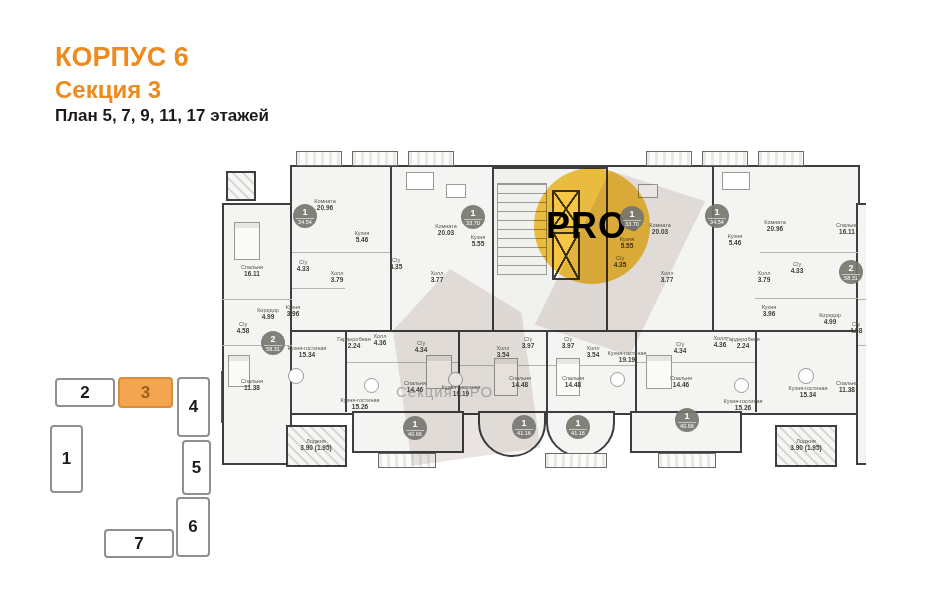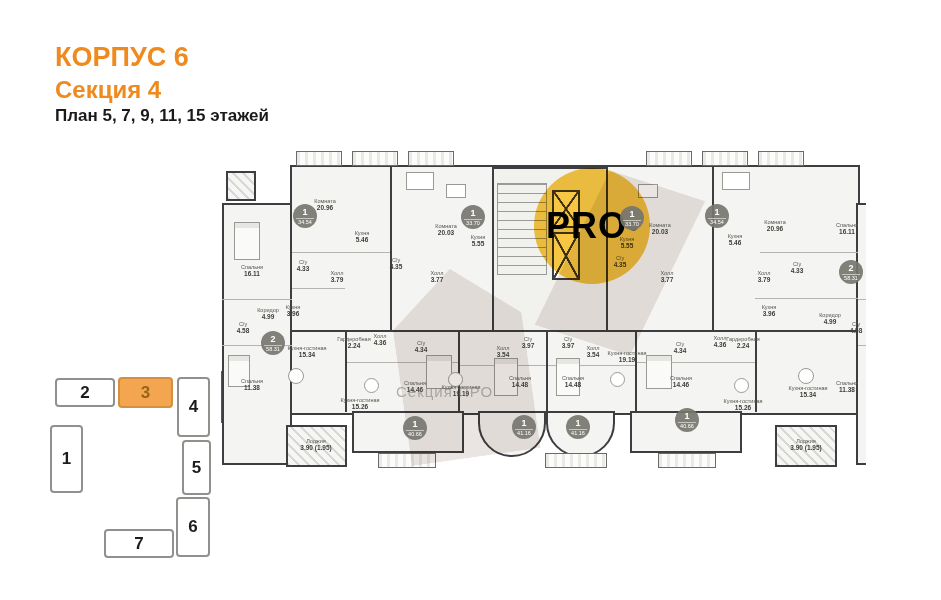--- a/index.html
+++ b/index.html
@@ -61,22 +61,22 @@
   .pro .dot{display:inline-block;width:9px;height:9px;border-radius:50%;background:#75756d;margin-left:2px;}
   .wmtext{position:absolute;left:396px;top:383px;font-size:15px;color:#6e6e6e;opacity:0.5;
     z-index:6;letter-spacing:1px;white-space:nowrap;}
 </style>
 </head>
 <body>
 
 <div id="stage">
 
   <div class="t-building">КОРПУС 6</div>
-  <div class="t-section">Секция 4</div>
-  <div class="t-floors">План 5, 7, 9, 11, 15 этажей</div>
+  <div class="t-section">Секция 3</div>
+  <div class="t-floors">План 5, 7, 9, 11, 17 этажей</div>
 
   <div>
     <div class="kp-bar"></div>
   <div class="kp-block" style="left: 55px; top: 378px; width: 60px; height: 29px;">2</div>
       <div class="kp-block active" style="left: 118px; top: 377px; width: 55px; height: 31px;">3</div>
       <div class="kp-block" style="left: 177px; top: 377px; width: 33px; height: 60px;">4</div>
       <div class="kp-block" style="left: 50px; top: 425px; width: 33px; height: 68px;">1</div>
       <div class="kp-block" style="left: 182px; top: 440px; width: 29px; height: 55px;">5</div>
       <div class="kp-block" style="left: 176px; top: 497px; width: 34px; height: 60px;">6</div>
       <div class="kp-block" style="left: 104px; top: 529px; width: 70px; height: 29px;">7</div>

